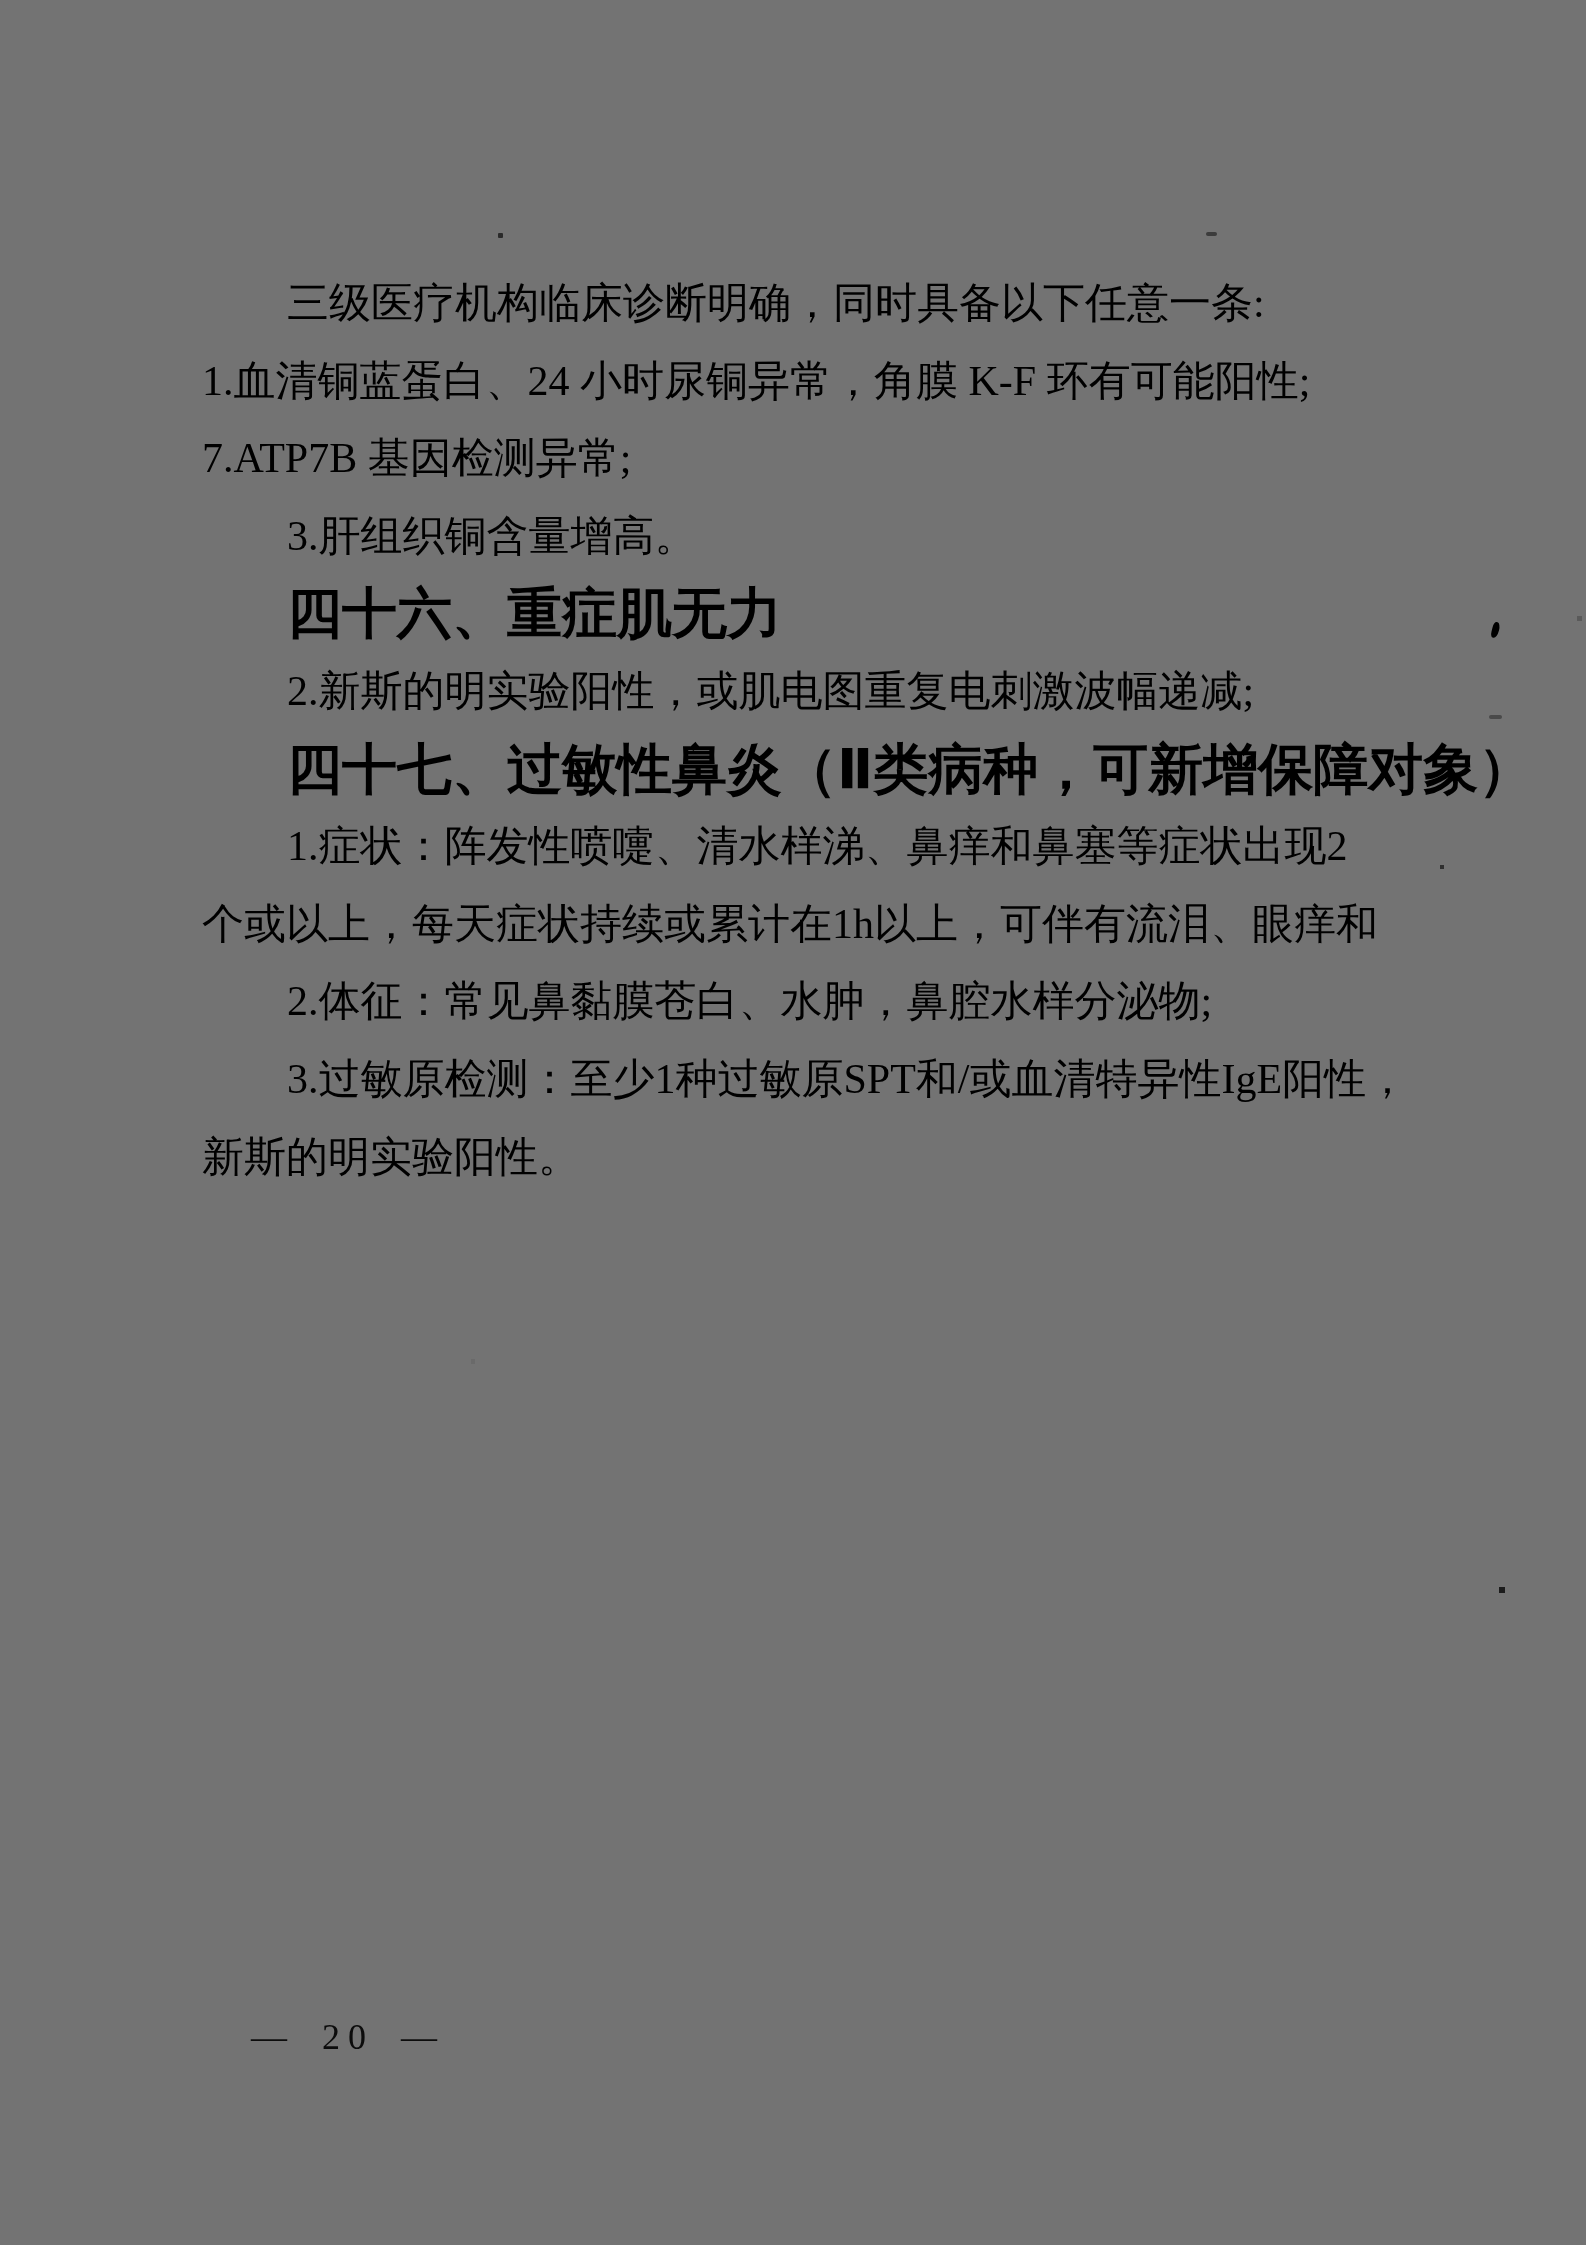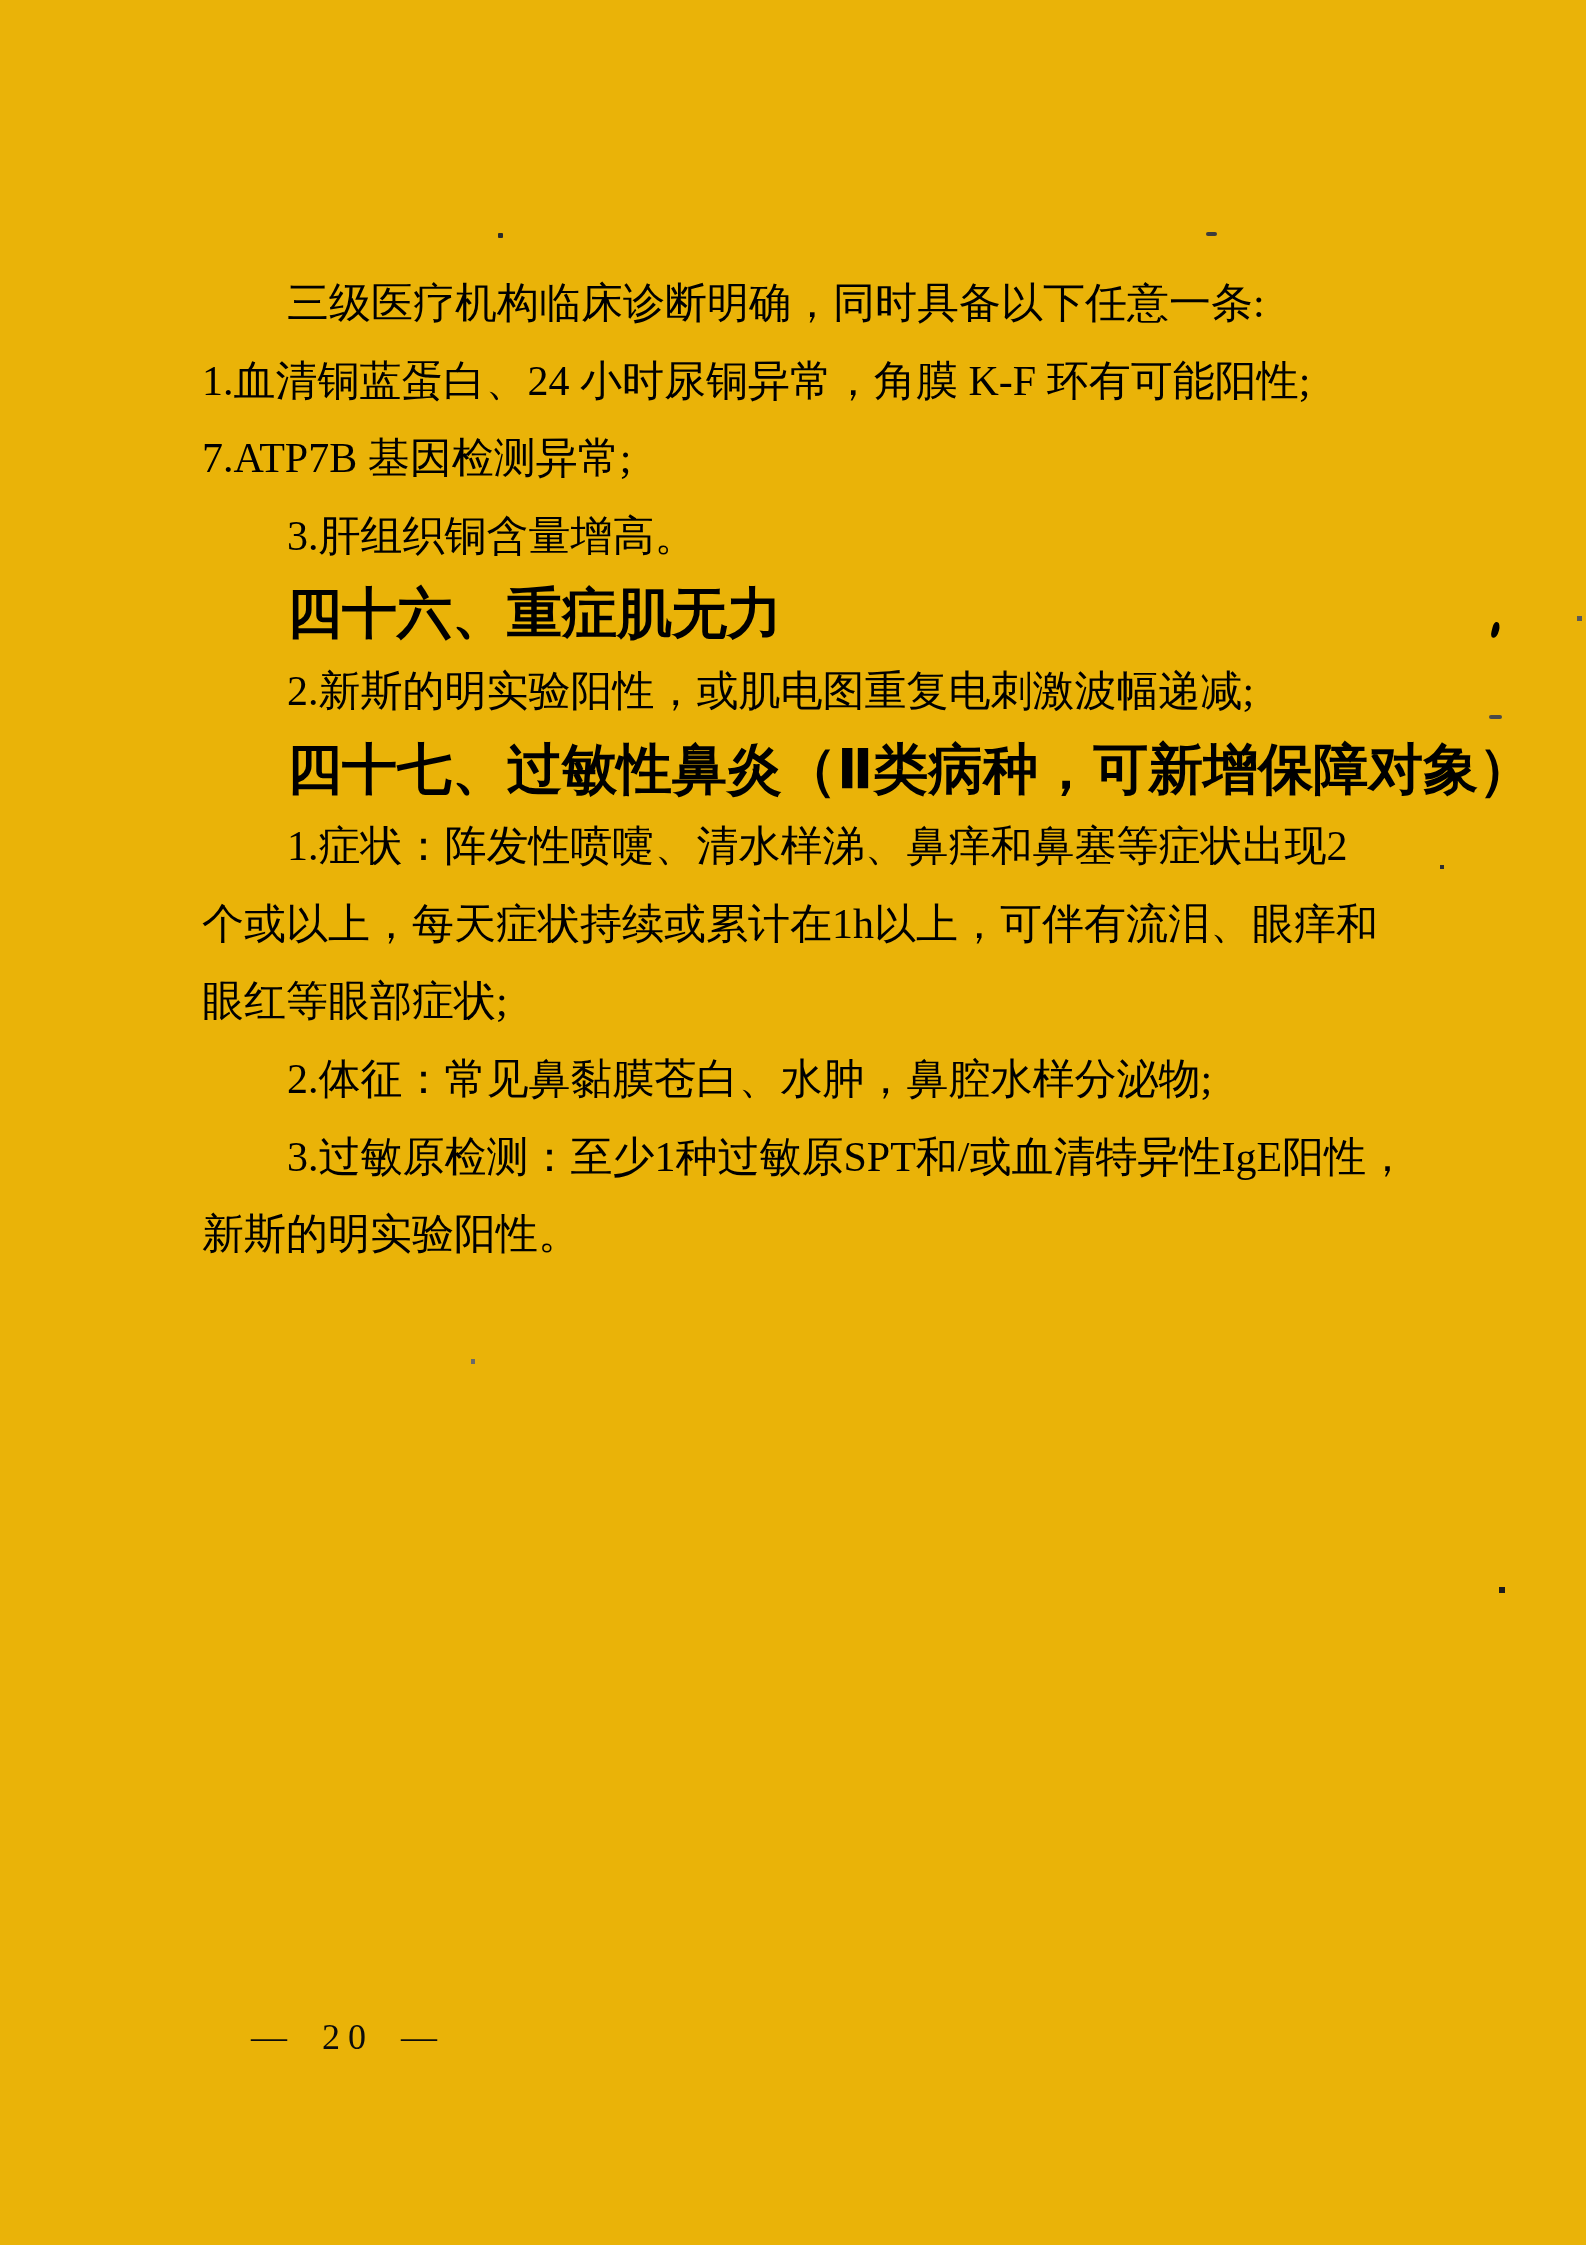--- a/index.html
+++ b/index.html
@@ -1,21 +1,21 @@
 <!DOCTYPE html>
 <html><head>
 <meta charset="utf-8">
 <style>
   html, body { margin: 0; padding: 0; background: #888; }
   .page {
     position: relative;
     width: 1586px;
     height: 2245px;
     margin: 0 auto;
-    background: #eab308;
+    background: #737373;
     overflow: hidden;
     color: #000;
     font-family: "Liberation Serif", "DejaVu Serif", serif;
   }
   .doc {
     position: absolute;
     left: 202px;
     top: 265px;
     width: 1260px;
   }
@@ -63,21 +63,20 @@
   <div class="doc">
     <p class="ln indent">三级医疗机构临床诊断明确，同时具备以下任意一条:</p>
     <p class="ln">1.血清铜蓝蛋白、24 小时尿铜异常，角膜 K-F 环有可能阳性;</p>
     <p class="ln">7.ATP7B 基因检测异常;</p>
     <p class="ln indent">3.肝组织铜含量增高。</p>
     <p class="ln indent heading">四十六、重症肌无力</p>
     <p class="ln indent">2.新斯的明实验阳性，或肌电图重复电刺激波幅递减;</p>
     <p class="ln indent heading">四十七、过敏性鼻炎（Ⅱ类病种，可新增保障对象）</p>
     <p class="ln indent">1.症状：阵发性喷嚏、清水样涕、鼻痒和鼻塞等症状出现2</p>
     <p class="ln">个或以上，每天症状持续或累计在1h以上，可伴有流泪、眼痒和</p>
-    <p class="ln">眼红等眼部症状;</p>
     <p class="ln indent">2.体征：常见鼻黏膜苍白、水肿，鼻腔水样分泌物;</p>
     <p class="ln indent">3.过敏原检测：至少1种过敏原SPT和/或血清特异性IgE阳性，</p>
     <p class="ln">新斯的明实验阳性。</p>
   </div>
 
   <div class="footer">— 20 —</div>
 
   <div class="speck s1"></div>
   <div class="speck s2"></div>
   <div class="speck s3"></div>

